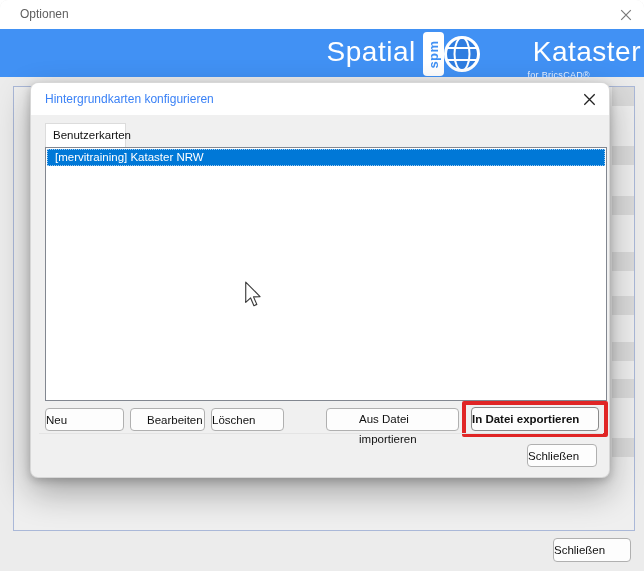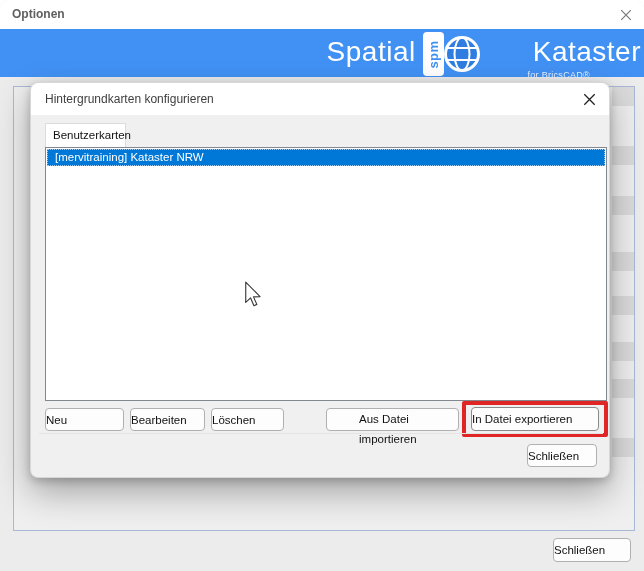--- a/index.html
+++ b/index.html
@@ -4,60 +4,60 @@
 <style>
   html,body { margin:0; padding:0; background:#ffffff; }
   * { box-sizing:border-box; }
   .window {
     position:relative; width:644px; height:571px; background:#ececec;
     font-family:"Liberation Sans", sans-serif; overflow:hidden;
     border-radius:8px 8px 0 0;
   }
   
   .titlebar { position:absolute; top:0; left:0; width:644px; height:29px; background:#ffffff; }
-  .titlebar-text { position:absolute; left:12px; top:0; line-height:29px; font-size:12px; color:#5f5f5f;font-weight:bold; }
+  .titlebar-text { position:absolute; left:20px; top:0; line-height:29px; font-size:12px; color:#5f5f5f; }
   .win-close { position:absolute; right:8px; top:5px; width:20px; height:20px; display:flex; align-items:center; justify-content:center; cursor:default; }
   
   .banner { position:absolute; top:29px; left:0; width:644px; height:48px; background:var(--banner,#4191f4); }
   .logo { position:absolute; right:3px; top:0; height:48px; display:flex; align-items:center; color:#ffffff; }
   .logo-word { font-size:28px; letter-spacing:.5px; line-height:1; position:relative; top:-1px;margin-left:48px; }
   .spm-badge { width:21px; height:44px; background:#ffffff; border-radius:4px; margin:2px 1px 0 7px; display:flex; align-items:center; justify-content:center; overflow:hidden; }
   .spm-text { transform:rotate(-90deg); color:#4191f4; font-weight:bold; font-size:13px; letter-spacing:.5px; }
   .globe { width:40px; height:40px; margin:2px 3px 0 -3px; }
   .tagline { position:absolute; right:54px; bottom:-3px; font-size:9px; color:#e8f1ff; letter-spacing:.3px;margin-top:16px; }
   
   .groupbox { position:absolute; left:13px; top:86px; width:622px; height:445px; border:1px solid #aab8d8; background:#efefef; }
   .stripe { position:absolute; left:612px; width:22px; height:19px; background:#dbdbdb; }
   
   .dialog {
     position:absolute; left:30px; top:82px; width:580px; height:396px;
     background:#f0f0f0; border-radius:8px; border:1px solid rgba(0,0,0,.10);
     box-shadow:0 14px 34px rgba(0,0,0,.32), 0 3px 8px rgba(0,0,0,.20);
   }
   .dlg-titlebar { position:absolute; top:0; left:0; right:0; height:32px; background:#ffffff; border-radius:8px 8px 0 0; }
-  .dlg-title { position:absolute; left:14px; top:0; line-height:32px; font-size:12px; color:#404040; }
+  .dlg-title { position:absolute; left:14px; top:0; line-height:32px; font-size:12px; color:#3b82f6; }
   .dlg-close { position:absolute; right:11px; top:7px; width:18px; height:18px; display:flex; align-items:center; justify-content:center; cursor:default; }
   .tab { position:absolute; left:14px; top:40px; width:81px; height:24px; background:#ffffff;
          border:1px solid #dcdcdc; border-bottom:none; font-size:11.5px; line-height:23px; padding-left:7px; color:#111; }
   .listbox { position:absolute; left:14px; top:64px; width:562px; height:254px; background:#ffffff; border:1px solid #828790; }
   .list-item-selected {
     position:absolute; left:1px; right:1px; top:1px; height:17px; background:var(--sel,#0078d7);
     color:#ffffff; font-size:11.5px; line-height:17px; padding-left:8px;
     outline:1px dotted #9cc9f0; outline-offset:-1px; white-space:nowrap; overflow:hidden;
   }
   .btn {
     position:absolute; height:23px; background:#fdfdfd; border:1px solid #b0b0b0; border-radius:4px;
     font-family:"Liberation Sans", sans-serif; font-size:11.5px; color:#111; text-align:left;
     line-height:20px; padding:0; cursor:default;
   }
   .btn-neu    { left:14px;  top:325px; width:79px; }
-  .btn-bearb  { left:99px;  top:325px; width:75px; }
+  .btn-bearb  { left:99px;  top:325px; width:75px;padding-left:16px; }
   .btn-loesch { left:180px; top:325px; width:73px; }
   .btn-import { left:295px; top:325px; width:133px;padding-left:32px; }
-  .btn-export { left:440px; top:324px; width:128px; height:24px; border-color:#8a8a8a; }
+  .btn-export { left:440px; top:324px; width:128px; height:24px; border-color:#8a8a8a;font-weight:bold; }
   .red-rect { position:absolute; left:431px; top:318px; width:146px; height:36px; border:4px solid var(--hl,#e02525); border-radius:2px; pointer-events:none; }
   .dlg-sep { position:absolute; left:8px; top:350px; width:564px; height:1px; background:#e4e4e4; }
   .btn-dlg-close { left:496px; top:361px; width:70px; }
   
   .btn-footer-close { left:553px; top:538px; width:78px; height:24px; position:absolute; }
   
   .cursor { position:absolute; left:244px; top:281px; width:18px; height:27px; pointer-events:none; }
 </style>
 </head>
 <body>

